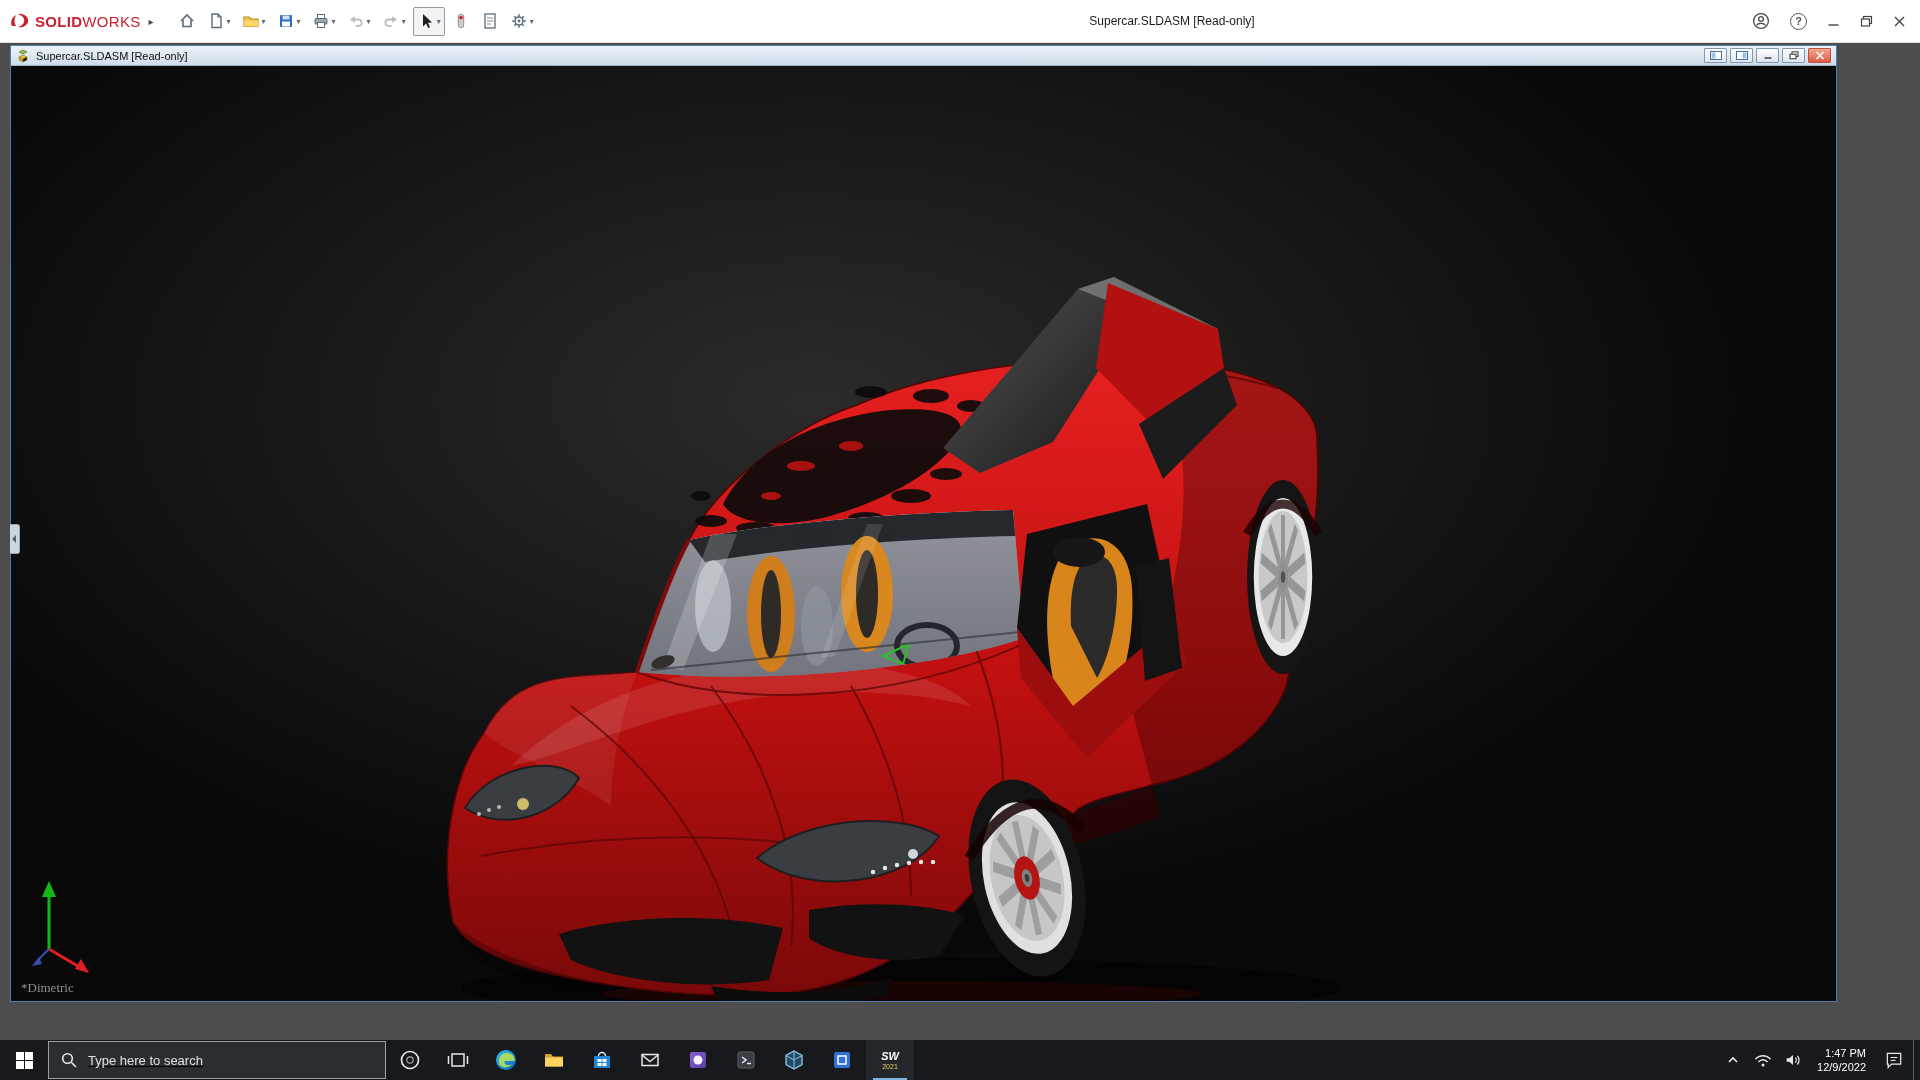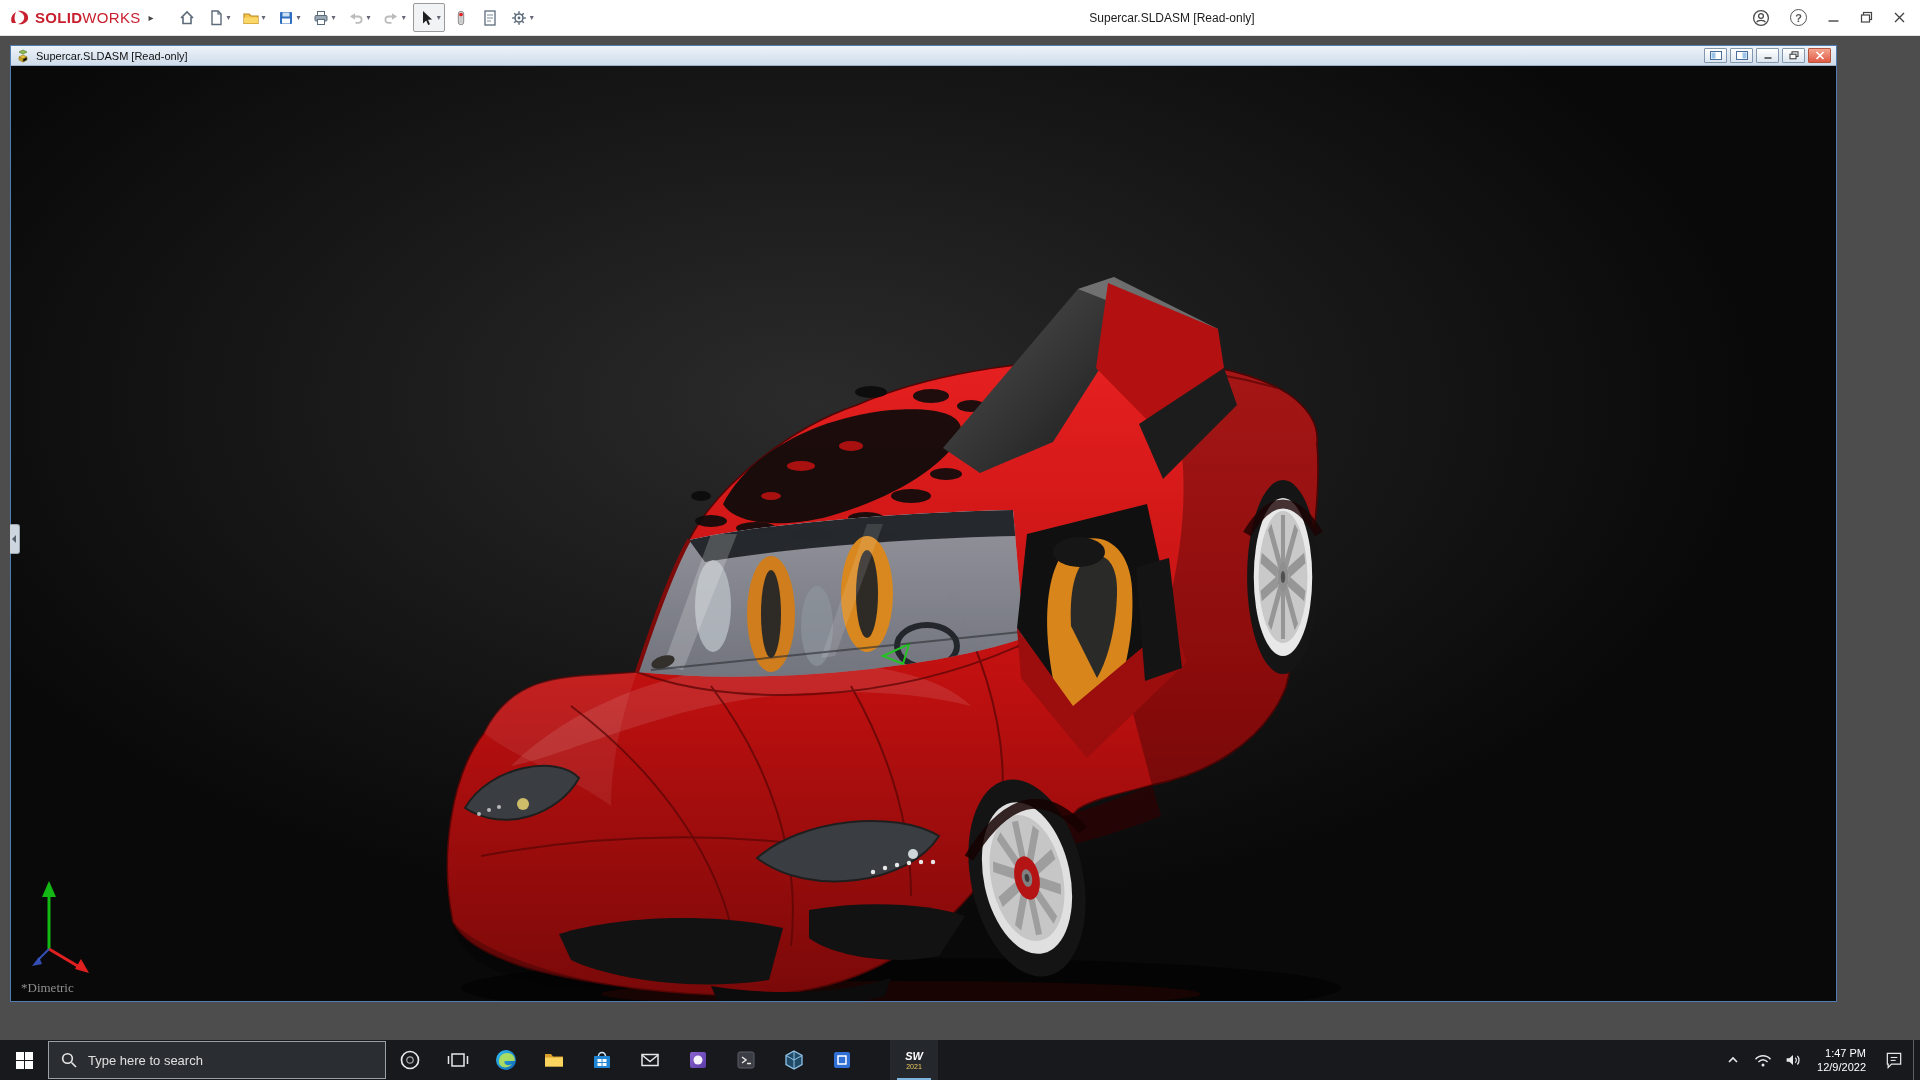--- a/index.html
+++ b/index.html
@@ -1,20 +1,20 @@
 <!DOCTYPE html>
 <html><head>
 <meta charset="utf-8">
 <style>
   html,body{margin:0;padding:0;background:#222;}
   #screen{position:relative;width:1920px;height:1080px;overflow:hidden;
           font-family:"Liberation Sans",sans-serif;background:#4d4d4d;}
 
   
-  .topbar{position:absolute;top:0;left:0;width:100%;height:36px;background:#ffffff;
+  .topbar{position:absolute;top:0;left:0;width:100%;height:43px;background:#ffffff;
           border-bottom:1px solid #e3e3e3;display:flex;align-items:center;
           padding:0 10px;box-sizing:border-box;z-index:30;}
   .logo{display:flex;align-items:center;gap:5px;margin-right:8px;}
   .logo-text{font-size:15px;color:#c8202f;letter-spacing:.3px;}
   .logo-solid{font-weight:bold;}
   .flyout{color:#444;font-size:10px;margin-right:20px;cursor:default;}
   .qat{display:flex;align-items:center;gap:3px;}
   .tbtn{display:flex;align-items:center;height:27px;padding:0 3px;border:1px solid transparent;border-radius:2px;}
   .tbtn .dd{font-size:8px;color:#667;margin-left:2px;}
   .tbtn.pressed{border-color:#9a9a9a;background:#f1f3f5;}
@@ -40,25 +40,25 @@
   .triad{position:absolute;left:14px;bottom:22px;}
   .panel-handle{position:absolute;left:10px;top:524px;width:9px;height:28px;background:#cdd5de;
                 border:1px solid #9aa5b1;border-left:none;border-radius:0 3px 3px 0;display:flex;
                 align-items:center;justify-content:center;font-size:7px;color:#445;z-index:20;}
 
   
   .taskbar{position:absolute;left:0;bottom:0;width:100%;height:40px;background:#17191d;
            display:flex;align-items:stretch;z-index:40;}
   .tslot{width:48px;display:flex;align-items:center;justify-content:center;}
   .search{width:338px;background:#2a2d31;border:1px solid #9aa0a6;display:flex;align-items:center;
-          gap:9px;padding-left:12px;box-sizing:border-box;margin:1px 0;}
+          gap:9px;padding-left:12px;box-sizing:border-box;margin:1px 0;text-decoration:underline;}
   .search input{background:transparent;border:none;outline:none;color:#e8e8e8;font-size:13px;
                 font-family:inherit;width:250px;}
   .search input::placeholder{color:#e0e0e0;}
-  .sw-slot{position:relative;background:#24272c;margin-left:24px;}
+  .sw-slot{position:relative;background:#24272c;}
   .sw-underline{position:absolute;bottom:0;left:7px;right:7px;height:2px;background:#7db4e0;}
   .sw-badge{display:flex;flex-direction:column;align-items:center;line-height:1;gap:1px;}
   .sw-label{font-size:11px;font-weight:bold;color:#ffffff;font-style:italic;}
   .sw-year{font-size:7px;color:#f0d060;}
   .tray{margin-left:auto;display:flex;align-items:center;}
   .tray .tslot{width:30px;}
   .clock{display:flex;flex-direction:column;align-items:flex-end;justify-content:center;color:#fff;
          font-size:11px;line-height:1.3;padding:0 9px;text-align:left;}
   .show-desktop{width:6px;border-left:1px solid #5a5f66;height:100%;}
 </style>

